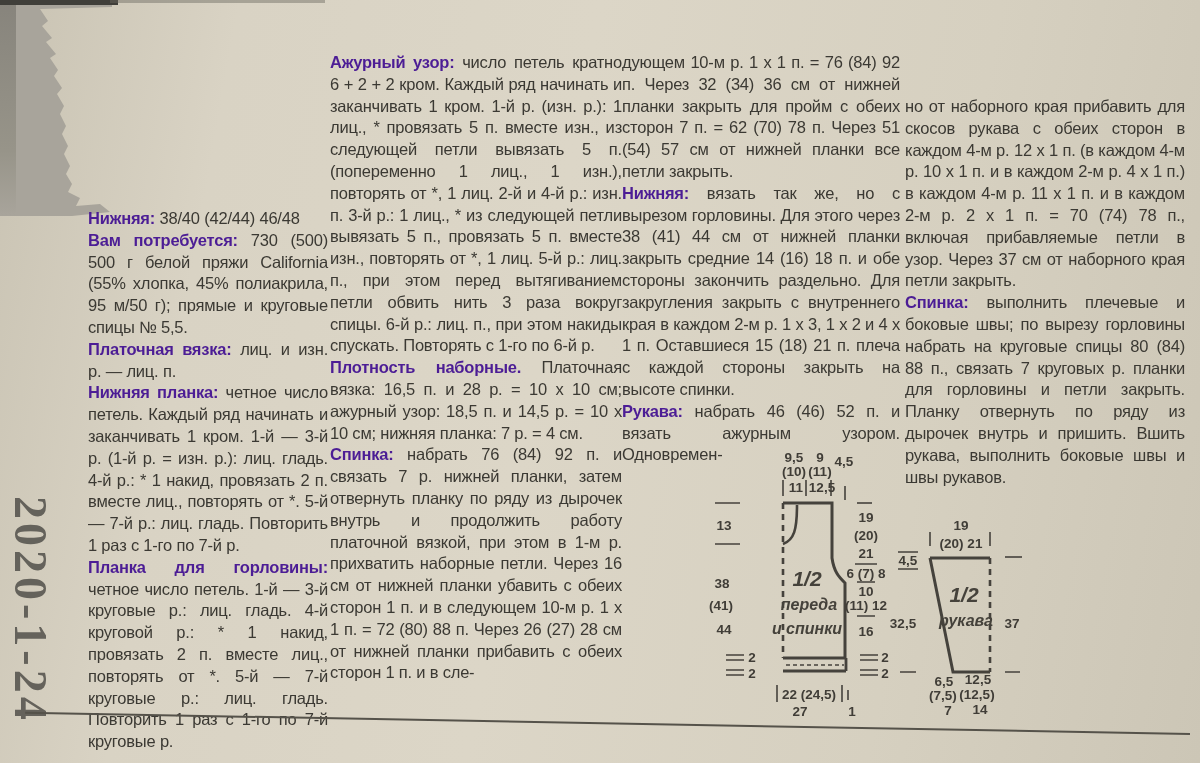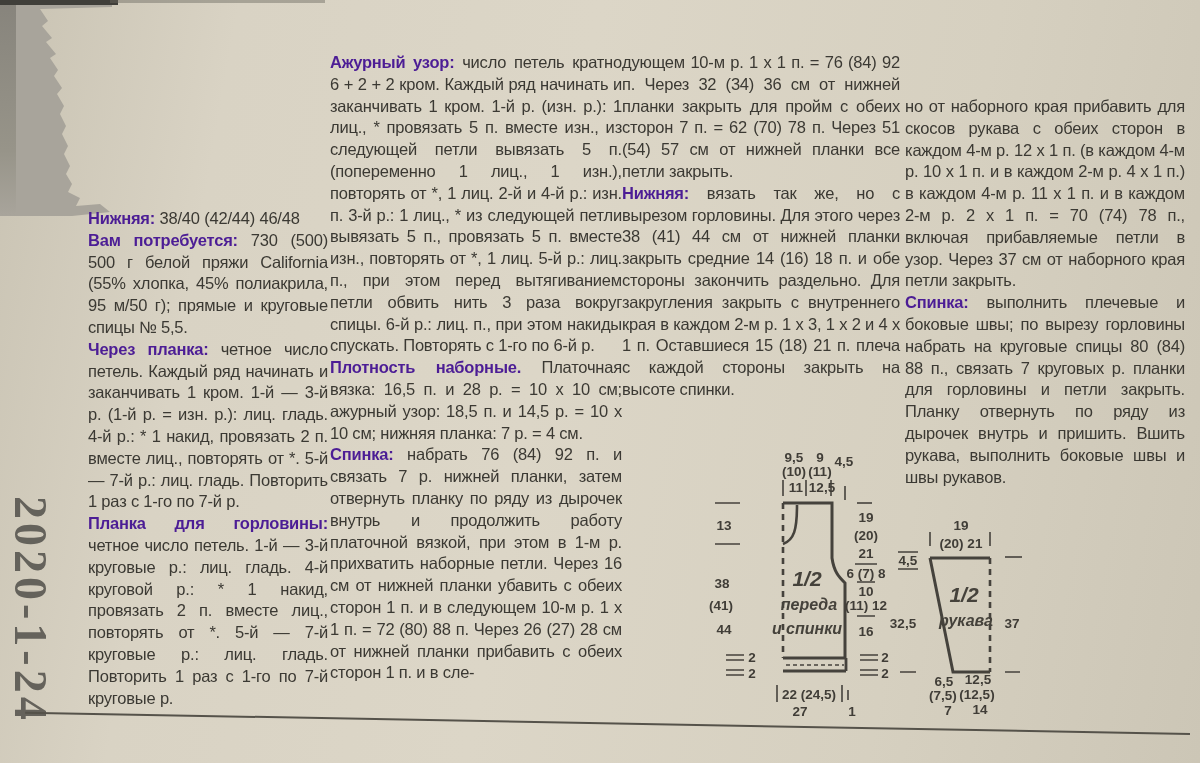--- a/index.html
+++ b/index.html
@@ -48,33 +48,35 @@
   </svg>
   <div class="left-strip"></div>
   <div class="top-edge-line"></div>
   <div class="top-edge-fade"></div>
 
   <div class="stamp">2020-1-24</div>
 
   <div class="col" id="col1">
     <p><b>Нижняя:</b><span>38/40 (42/44) 46/48</span></p>
     <p><b>Вам потребуется:</b><span>730 (500) 500 г белой пряжи California (55% хлопка, 45% полиакрила, 95 м/50 г); прямые и круговые спицы № 5,5.</span></p>
-    <p><b>Через планка:</b><span>четное число петель. Каждый ряд начинать и заканчивать 1 кром. 1-й — 3-й р. (1-й р. = изн. р.): лиц. гладь. 4-й р.: * 1 накид, провязать 2 п. вместе лиц., повторять от *. 5-й — 7-й р.: лиц. гладь. Повторить 1 раз с 1-го по 7-й р.</span></p>
+    <p><b>Платочная вязка:</b><span>лиц. и изн. р. — лиц. п.</span></p>
+    <p><b>Нижняя планка:</b><span>четное число петель. Каждый ряд начинать и заканчивать 1 кром. 1-й — 3-й р. (1-й р. = изн. р.): лиц. гладь. 4-й р.: * 1 накид, провязать 2 п. вместе лиц., повторять от *. 5-й — 7-й р.: лиц. гладь. Повторить 1 раз с 1-го по 7-й р.</span></p>
     <p><b>Планка для горловины:</b><span>четное число петель. 1-й — 3-й круговые р.: лиц. гладь. 4-й круговой р.: * 1 накид, провязать 2 п. вместе лиц., повторять от *. 5-й — 7-й круговые р.: лиц. гладь. Повторить 1 раз с 1-го по 7-й круговые р.</span></p>
   </div>
 
   <div class="col" id="col2">
     <p><b>Ажурный узор:</b><span>число петель кратно 6 + 2 + 2 кром. Каждый ряд начинать и заканчивать 1 кром. 1-й р. (изн. р.): 1 лиц., * провязать 5 п. вместе изн., из следующей петли вывязать 5 п. (попеременно 1 лиц., 1 изн.), повторять от *, 1 лиц. 2-й и 4-й р.: изн. п. 3-й р.: 1 лиц., * из следующей петли вывязать 5 п., провязать 5 п. вместе изн., повторять от *, 1 лиц. 5-й р.: лиц. п., при этом перед вытягиванием петли обвить нить 3 раза вокруг спицы. 6-й р.: лиц. п., при этом накиды спускать. Повторять с 1-го по 6-й р.</span></p>
     <p><b>Плотность наборные.</b><span>Платочная вязка: 16,5 п. и 28 р. = 10 х 10 см; ажурный узор: 18,5 п. и 14,5 р. = 10 х 10 см; нижняя планка: 7 р. = 4 см.</span></p>
     <p><b>Спинка:</b><span>набрать 76 (84) 92 п. и связать 7 р. нижней планки, затем отвернуть планку по ряду из дырочек внутрь и продолжить работу платочной вязкой, при этом в 1-м р. прихватить наборные петли. Через 16 см от нижней планки убавить с обеих сторон 1 п. и в следующем 10-м р. 1 х 1 п. = 72 (80) 88 п. Через 26 (27) 28 см от нижней планки прибавить с обеих сторон 1 п. и в сле-</span></p>
   </div>
 
   <div class="col" id="col3">
     <p><span>дующем 10-м р. 1 х 1 п. = 76 (84) 92 п. Через 32 (34) 36 см от нижней планки закрыть для пройм с обеих сторон 7 п. = 62 (70) 78 п. Через 51 (54) 57 см от нижней планки все петли закрыть.</span></p>
     <p><b>Нижняя:</b><span>вязать так же, но с вырезом горловины. Для этого через 38 (41) 44 см от нижней планки закрыть средние 14 (16) 18 п. и обе стороны закончить раздельно. Для закругления закрыть с внутреннего края в каждом 2-м р. 1 х 3, 1 х 2 и 4 х 1 п. Оставшиеся 15 (18) 21 п. плеча с каждой стороны закрыть на высоте спинки.</span></p>
+    <p><b>Рукава:</b><span>набрать 46 (46) 52 п. и вязать ажурным узором. Одновремен-</span></p>
   </div>
 
   <div class="col" id="col4">
     <p><span>но от наборного края прибавить для скосов рукава с обеих сторон в каждом 4-м р. 12 х 1 п. (в каждом 4-м р. 10 х 1 п. и в каждом 2-м р. 4 х 1 п.) в каждом 4-м р. 11 х 1 п. и в каждом 2-м р. 2 х 1 п. = 70 (74) 78 п., включая прибавляемые петли в узор. Через 37 см от наборного края петли закрыть.</span></p>
     <p><b>Спинка:</b><span>выполнить плечевые и боковые швы; по вырезу горловины набрать на круговые спицы 80 (84) 88 п., связать 7 круговых р. планки для горловины и петли закрыть. Планку отвернуть по ряду из дырочек внутрь и пришить. Вшить рукава, выполнить боковые швы и швы рукавов.</span></p>
   </div>
 
   <div class="diagram">
     <svg width="540" height="313" viewBox="0 0 540 313">
       <g stroke="#45423c" fill="none">

